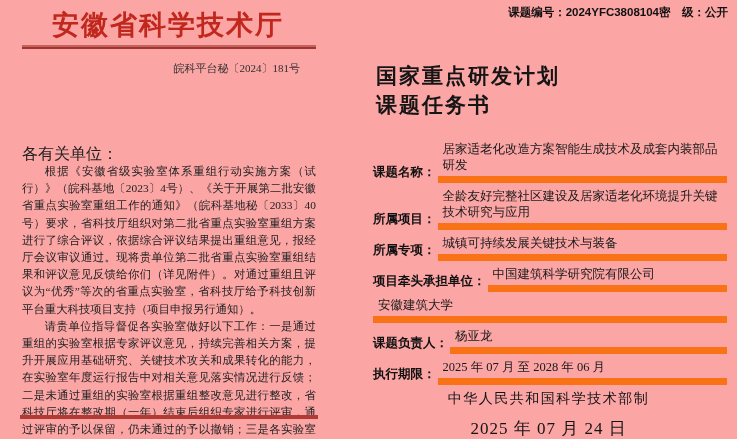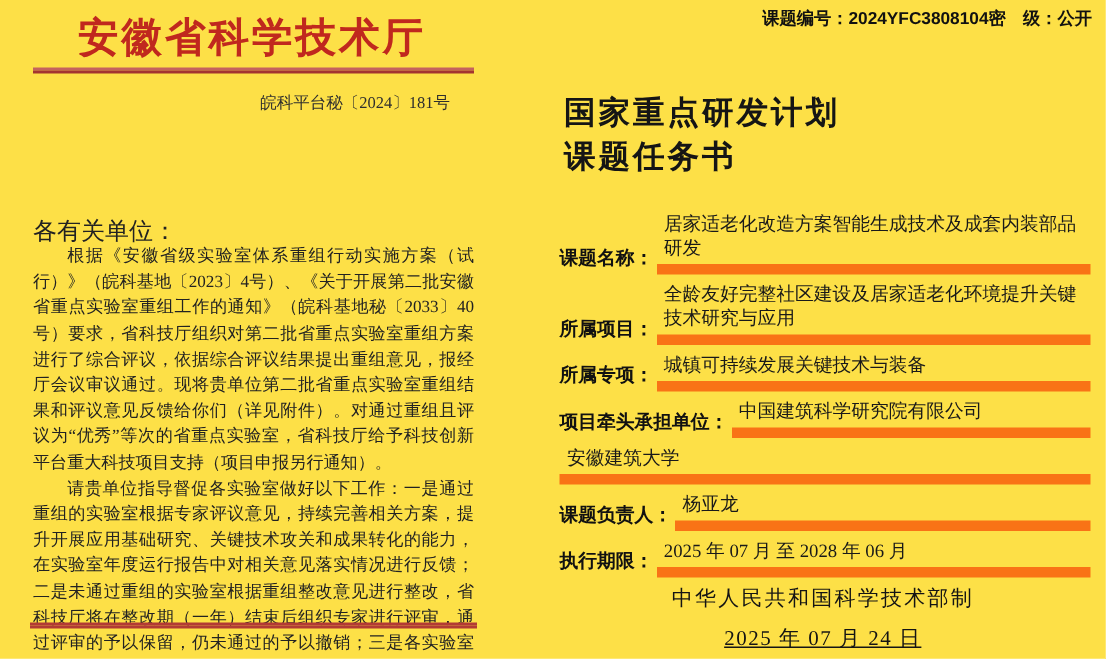--- a/index.html
+++ b/index.html
@@ -1,20 +1,20 @@
 <!DOCTYPE html>
 <html style="--red: #c0281e;"><head>
 <meta charset="utf-8">
 <style>
   :root { --red: #c0281e; --ink: #1c1c1c; }
   * { margin: 0; padding: 0; box-sizing: border-box; }
   body { background: #ffffff; font-family: "Liberation Sans", sans-serif; }
   .screen {
     position: relative; width: 737px; height: 439px;
-    background: #fde047; overflow: hidden; color: var(--ink);
+    background: #fca5a5; overflow: hidden; color: var(--ink);
   }
   .page { position: absolute; top: 0; height: 439px; }
   
   .page-left { left: 0; width: 360px; }
   .agency {
     position: absolute; top: 7px; left: 20px; width: 296px;
     text-align: center; color: var(--red);
     font-family: "Liberation Serif", serif;
     font-size: 27px; font-weight: bold; letter-spacing: 2px; white-space: nowrap;
   }
@@ -71,22 +71,22 @@
     font-family: "Liberation Serif", serif; color: #191919;
   }
   .rfooter {
     position: absolute; top: 390px; left: 0; width: 100%;
     text-align: center; font-size: 14px; font-weight: 500;
     letter-spacing: 1.5px; color: #141414;
     font-family: "Liberation Serif", serif;
   }
   .rdate {
     position: absolute; top: 417px; left: 0; width: 100%;
-    text-align: center; font-size: 14px; letter-spacing: 1px;
-    color: #141414; font-family: "Liberation Serif", serif; text-decoration: underline;
+    text-align: center; font-size: 17px; letter-spacing: 1px;
+    color: #141414; font-family: "Liberation Serif", serif;
   }
 </style>
 </head>
 <body>
 
 <div class="screen">
 
   <section class="page page-left">
     <div class="agency">安徽省科学技术厅</div>
     <div class="rule-top"></div>

